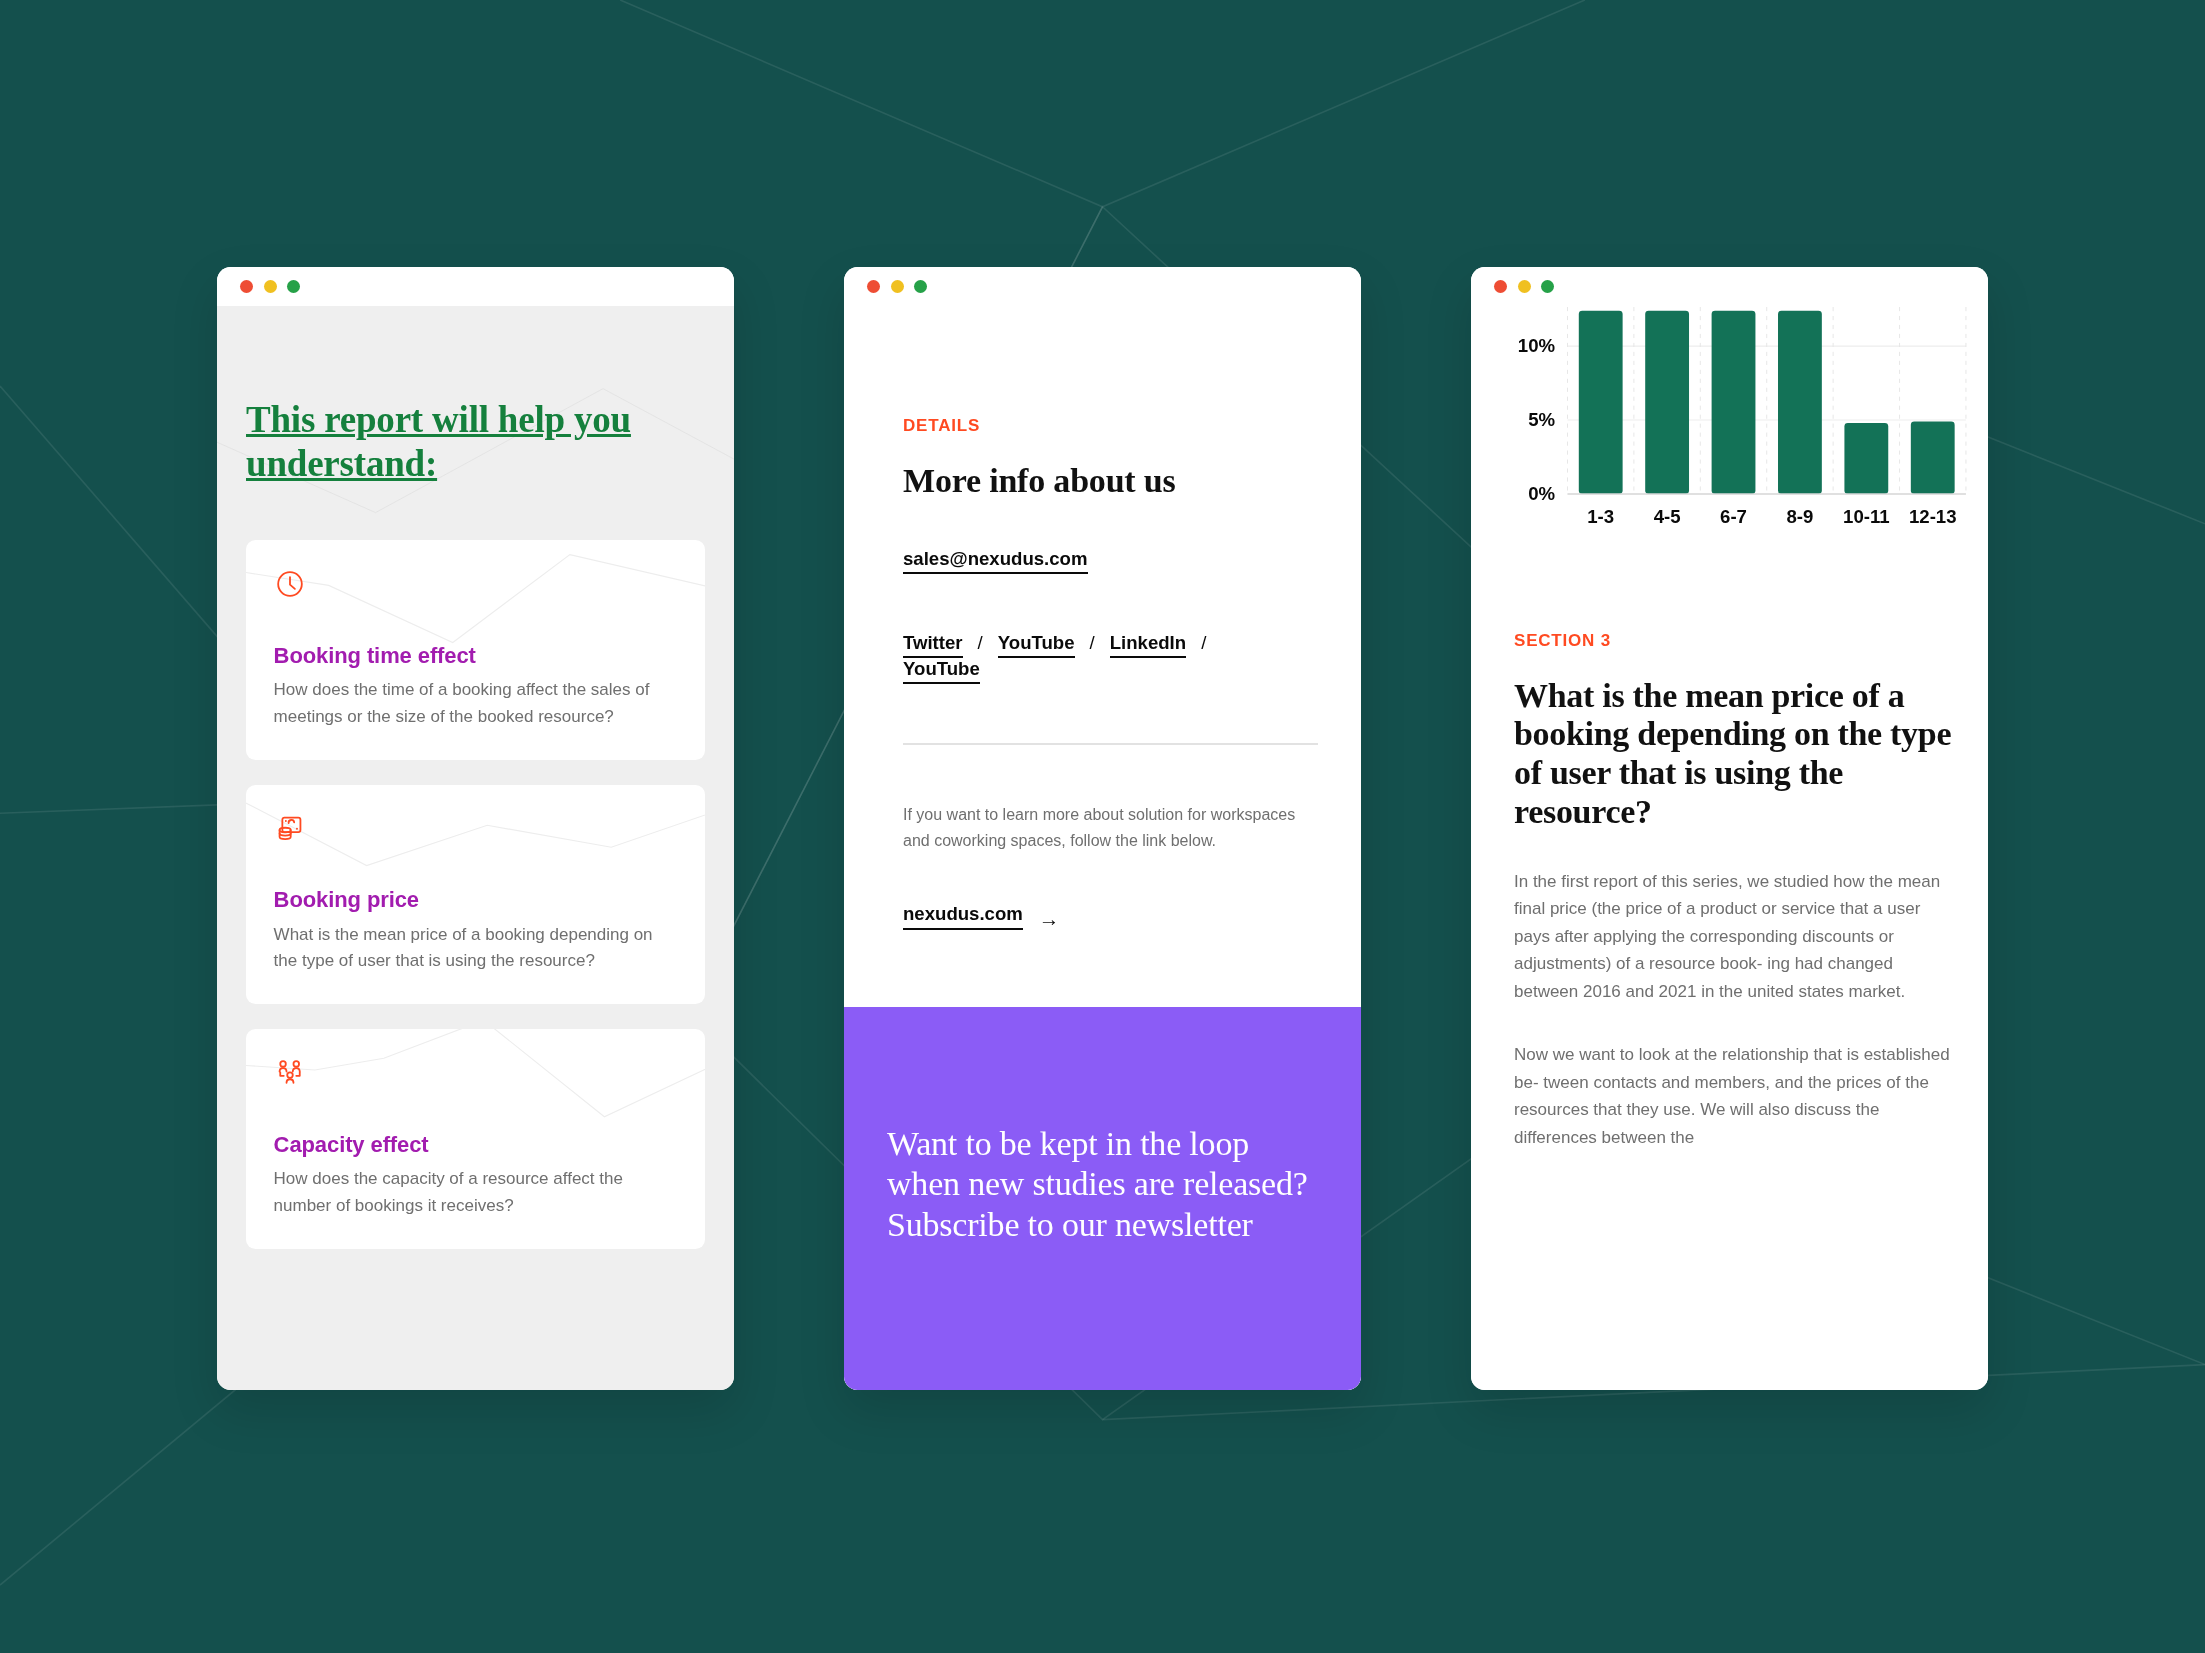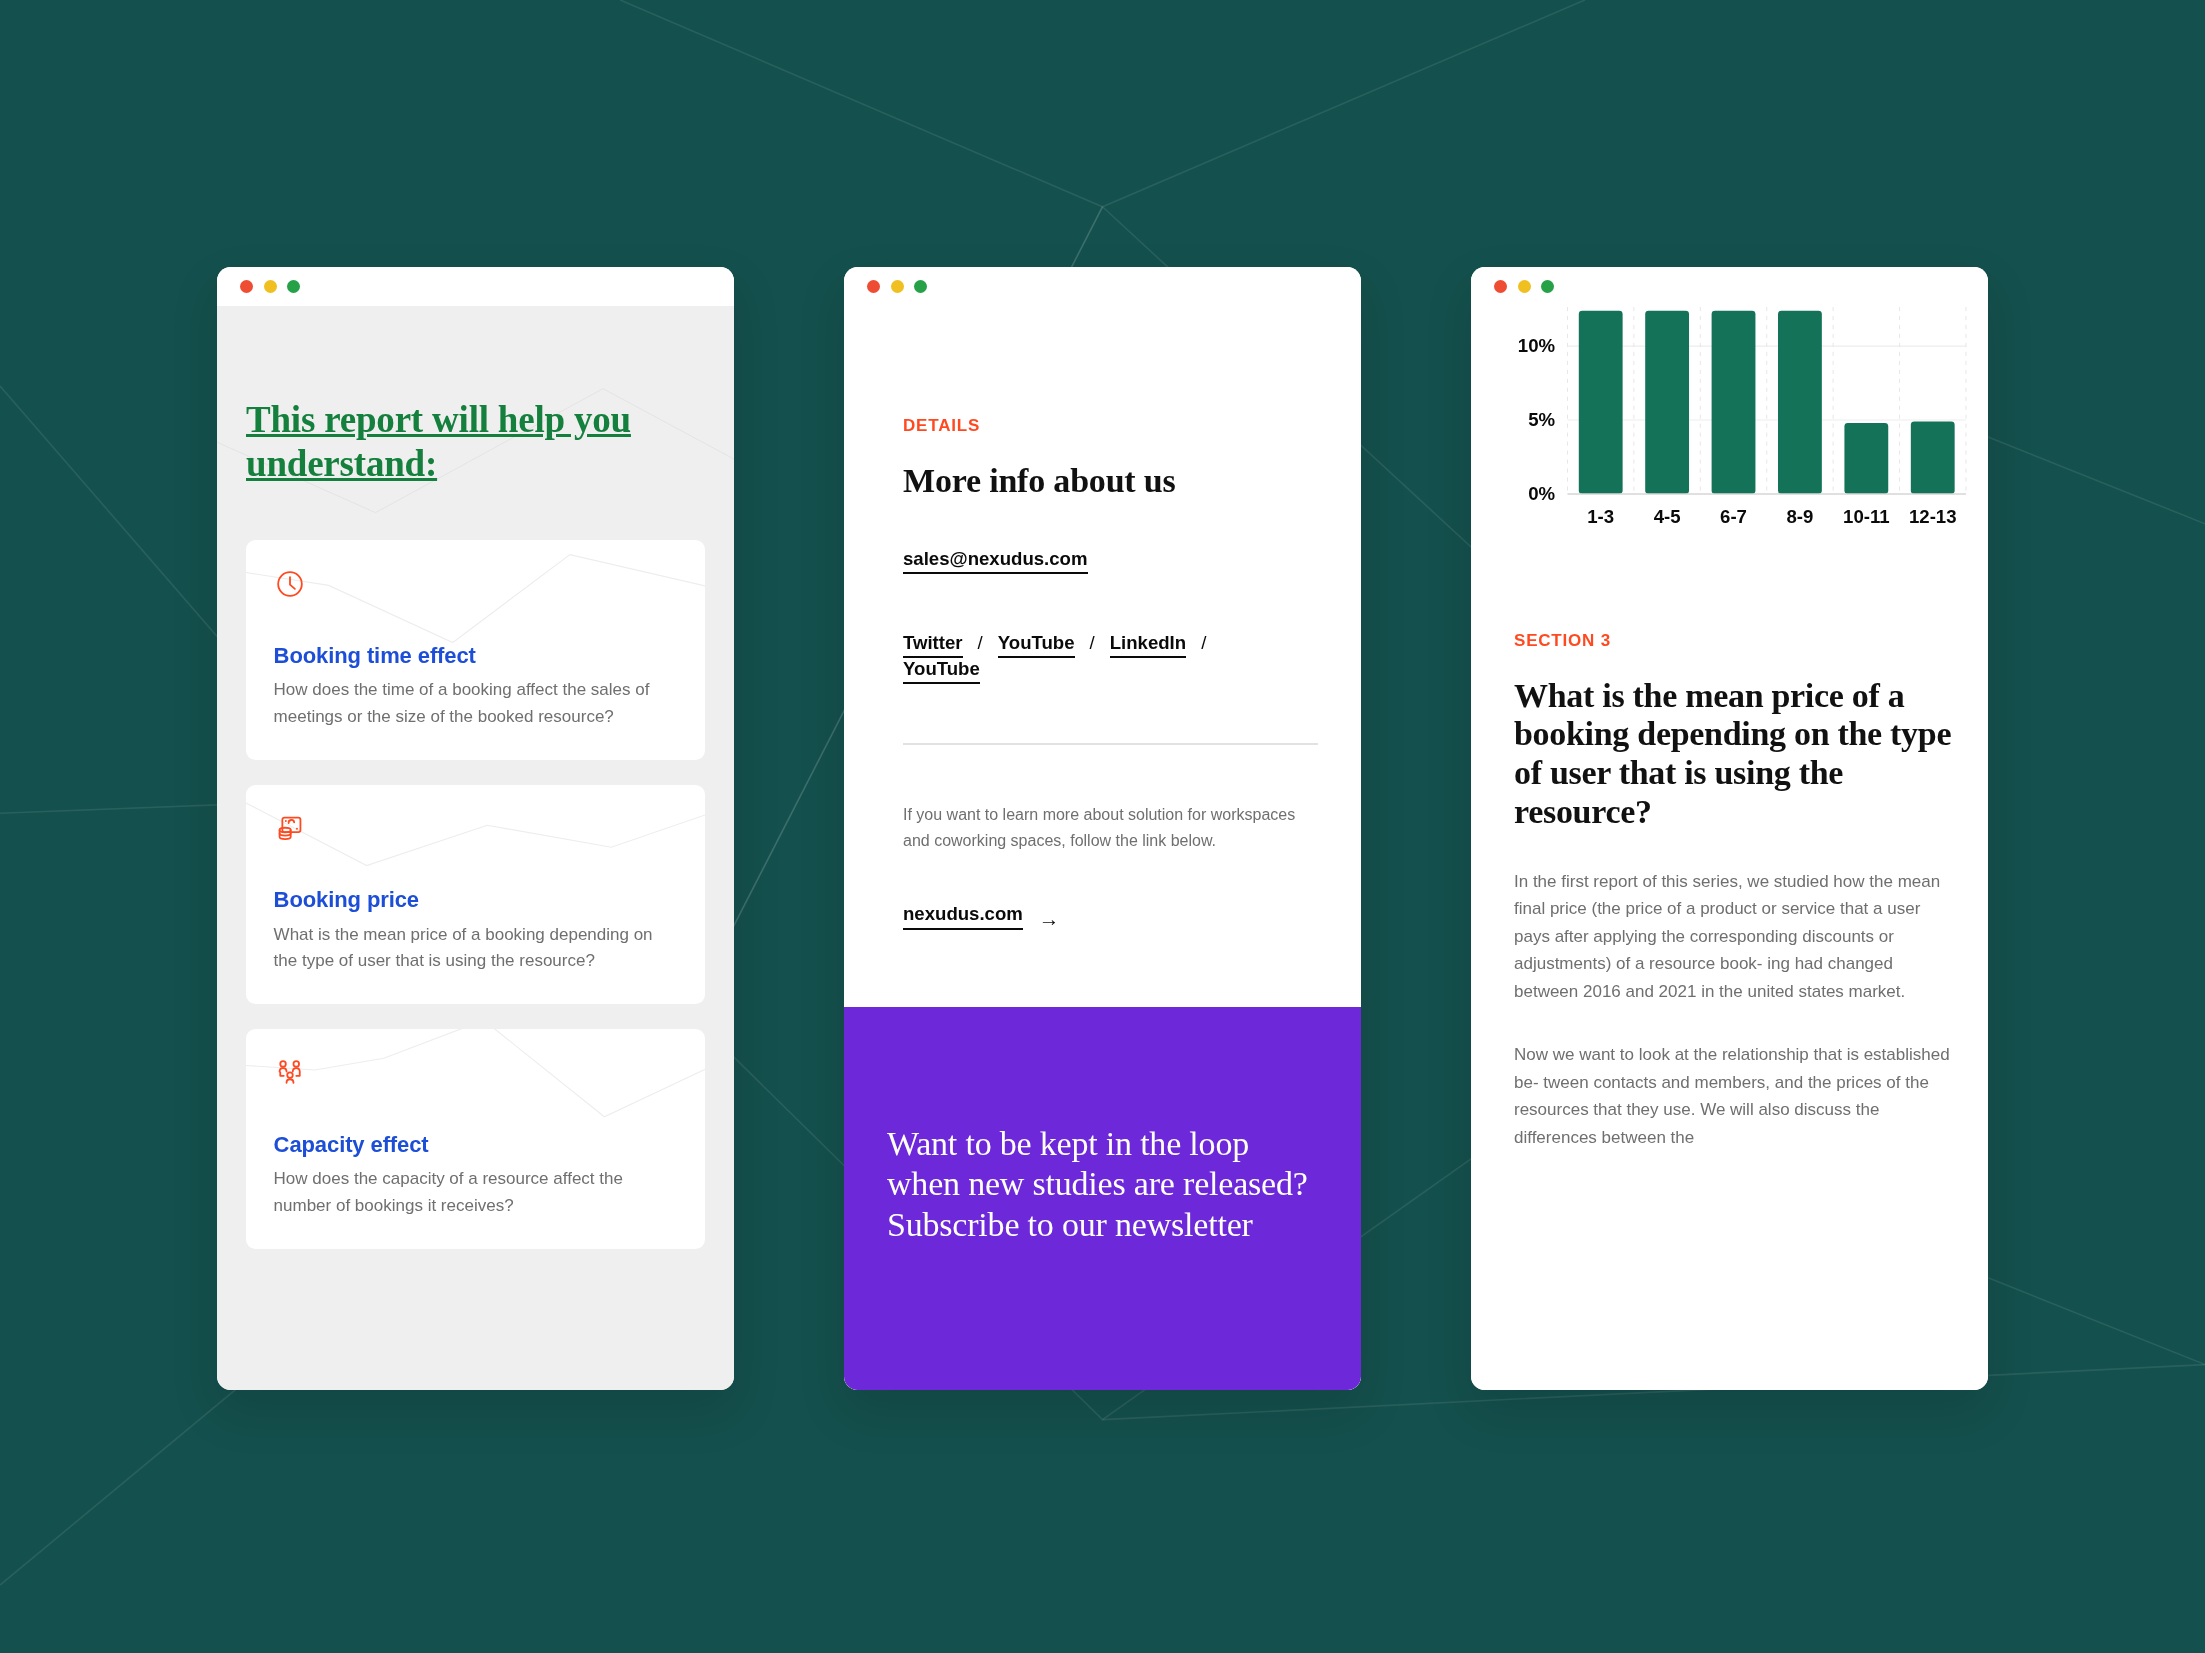--- a/index.html
+++ b/index.html
@@ -70,21 +70,21 @@
     position:relative;
     overflow:hidden;
     min-height:207px;
   }
   .card-lines { position:absolute; inset:0; width:100%; height:100%; }
   .card-icon { position:relative; width:32px; height:32px; }
   .card-title {
     position:relative;
     font-size:22px;
     font-weight:700;
-    color:#1d4ed8;
+    color:#a21caf;
     margin-top:43px;
     letter-spacing:-0.1px;
   }
   .card-desc {
     position:relative;
     font-size:17px;
     line-height:1.55;
     color:#6f6f6f;
     margin-top:8.3px;
   }
@@ -116,21 +116,21 @@
   .p2-note { font-size:16px; line-height:1.62; color:#6f6f6f; margin-top:57px; max-width:455px; }
   .site-row { margin-top:50px; display:flex; align-items:flex-end; gap:16px; }
   .site-link {
     font-size:18.6px; font-weight:600; color:#0a0a0a;
     border-bottom:2.1px solid #0a0a0a; padding-bottom:2.1px; text-decoration:none;
   }
   .arrow-ico { font-size:20.7px; color:#0a0a0a; line-height:1; }
 
   .newsletter {
     margin-top:77px;
-    background:#6d28d9;
+    background:#8b5cf6;
     flex:1 1 auto;
     padding:117px 43px 0 43px;
     overflow:hidden;
   }
   .newsletter h3 {
     font-family:"Liberation Serif", serif;
     font-weight:400;
     font-size:34px;
     line-height:1.2;
     color:#ffffff;

